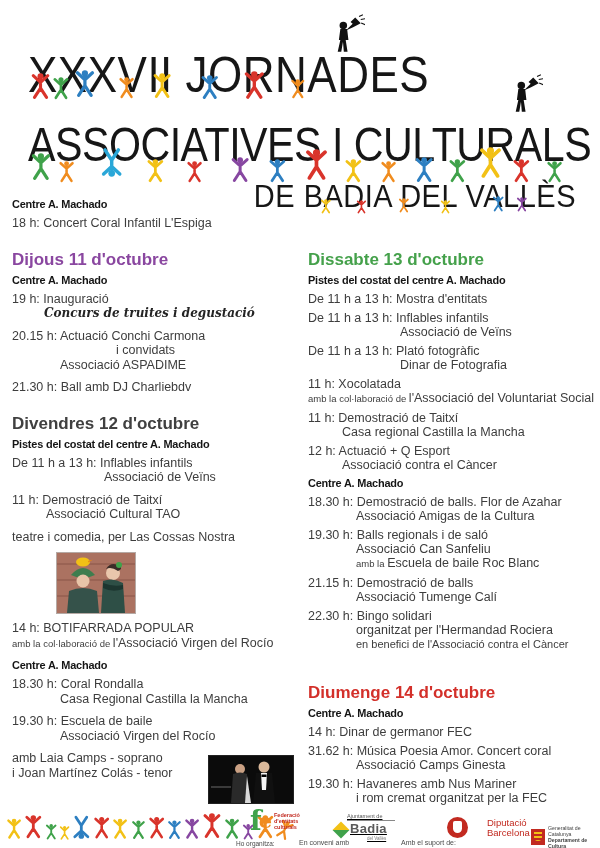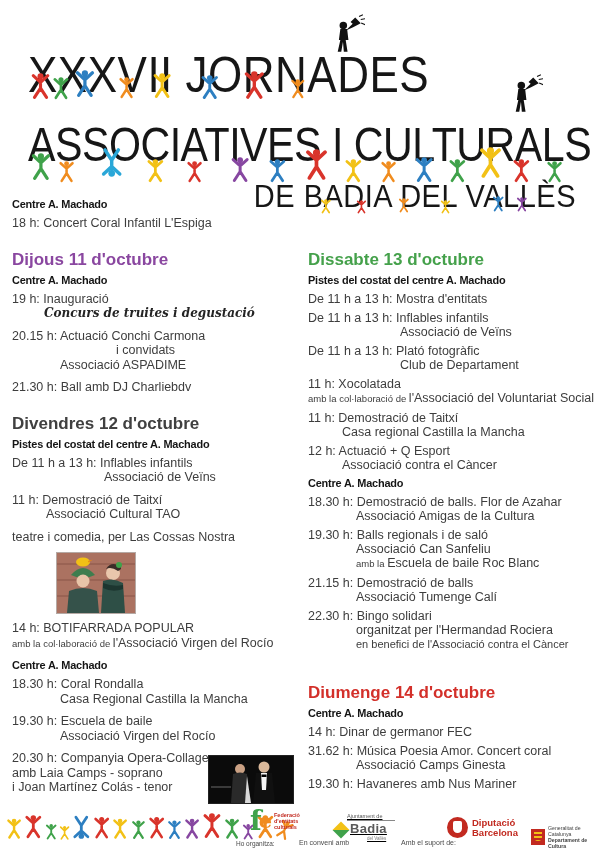--- a/index.html
+++ b/index.html
@@ -52,21 +52,21 @@
   .badia-top{font-size:5.5px;color:#555;margin-left:14px;border-bottom:.5px solid #888;padding-bottom:1px;}
   .badia-row{display:flex;align-items:center;}
   .badia-diamond{width:12px;height:12px;transform:rotate(45deg);margin:3px 3px 0 2px;
     background:linear-gradient(135deg,#f2c116 50%,#3fa24a 50%);}
   .badia-name{font-size:13px;font-weight:700;color:#5a5a5a;letter-spacing:.3px;}
   .badia-sub{font-size:4.5px;color:#777;margin-left:34px;}
   .diplogo{position:absolute;left:447px;top:817px;display:flex;align-items:center;}
   .dip-seal{width:21px;height:21px;border-radius:50%;background:#c22a20;position:relative;flex:0 0 auto;}
   .dip-seal:after{content:"";position:absolute;left:6px;top:4px;width:9px;height:12px;
     background:#fff;border-radius:2px 2px 5px 5px;}
-  .dip-text{font-size:9.5px;font-weight:700;color:#c22a20;line-height:10px;margin-left:4px;}
+  .dip-text{font-size:9.5px;font-weight:400;color:#c22a20;line-height:10px;margin-left:19px;}
   .genlogo{position:absolute;left:531px;top:825px;display:flex;align-items:center;}
   .gen-sq{width:14px;height:16px;background:#c22a20;position:relative;flex:0 0 auto;}
   .gen-sq:after{content:"";position:absolute;left:3px;top:3px;width:8px;height:9px;border-radius:0 0 4px 4px;
     background:repeating-linear-gradient(180deg,#f2c116 0 2px,#c22a20 2px 4px);}
   .gen-text{font-size:5.2px;color:#444;line-height:6px;margin-left:3px;}
   .gen-text .b{font-weight:700;}
 </style>
 </head>
 <body>
 
@@ -332,40 +332,39 @@
         <div class="venue">Centre A. Machado</div>
         <div class="event">
           <div class="line">18.30 h: Coral Rondalla</div>
           <div class="line ind2">Casa Regional Castilla la Mancha</div>
         </div>
         <div class="event">
           <div class="line">19.30 h: Escuela de baile</div>
           <div class="line ind2">Associació Virgen del Rocío</div>
         </div>
         <div class="event">
-          <div class="line">20.30 h: Companyia Opera-Collage</div>
           <div class="line">amb Laia Camps - soprano</div>
           <div class="line">i Joan Martínez Colás - tenor</div>
         </div>
       </section>
     </div>
   <div class="col col-right" id="col-right">
       <section class="day">
         <h2 class="day-heading" style="color: rgb(69, 161, 75);">Dissabte 13 d'octubre</h2>
         <div class="venue">Pistes del costat del centre A. Machado</div>
         <div class="event">
           <div class="line">De 11 h a 13 h: Mostra d'entitats</div>
         </div>
         <div class="event">
           <div class="line">De 11 h a 13 h: Inflables infantils</div>
           <div class="line ind4">Associació de Veïns</div>
         </div>
         <div class="event">
           <div class="line">De 11 h a 13 h: Plató fotogràfic</div>
-          <div class="line ind4">Club de Departament</div>
+          <div class="line ind4">Dinar de Fotografia</div>
         </div>
         <div class="event">
           <div class="line">11 h: Xocolatada</div>
           <div class="line"><span class="sm">amb la col·laboració de </span><span>l'Associació del Voluntariat Social</span></div>
         </div>
         <div class="event">
           <div class="line">11 h: Demostració de Taitxí</div>
           <div class="line ind1">Casa regional Castilla la Mancha</div>
         </div>
         <div class="event">
@@ -397,20 +396,21 @@
         <div class="venue">Centre A. Machado</div>
         <div class="event">
           <div class="line">14 h: Dinar de germanor FEC</div>
         </div>
         <div class="event">
           <div class="line">31.62 h: Música Poesia Amor. Concert coral</div>
           <div class="line ind2">Associació Camps Ginesta</div>
         </div>
         <div class="event">
           <div class="line">19.30 h: Havaneres amb Nus Mariner</div>
+          <div class="line ind2">i rom cremat organitzat per la FEC</div>
         </div>
       </section>
     </div>
 
   <div class="photo-opera">
     <svg viewBox="0 0 84 47" width="84" height="47">
       <rect width="84" height="47" fill="#0b0b0b"></rect>
       <rect x="2" y="30" width="20" height="2" fill="#3a3a3a"></rect>
       <circle cx="31" cy="13" r="5" fill="#caa184"></circle>
       <path d="M24 18 Q31 15 38 18 L40 47 L22 47 Z" fill="#2a2a2a"></path>

